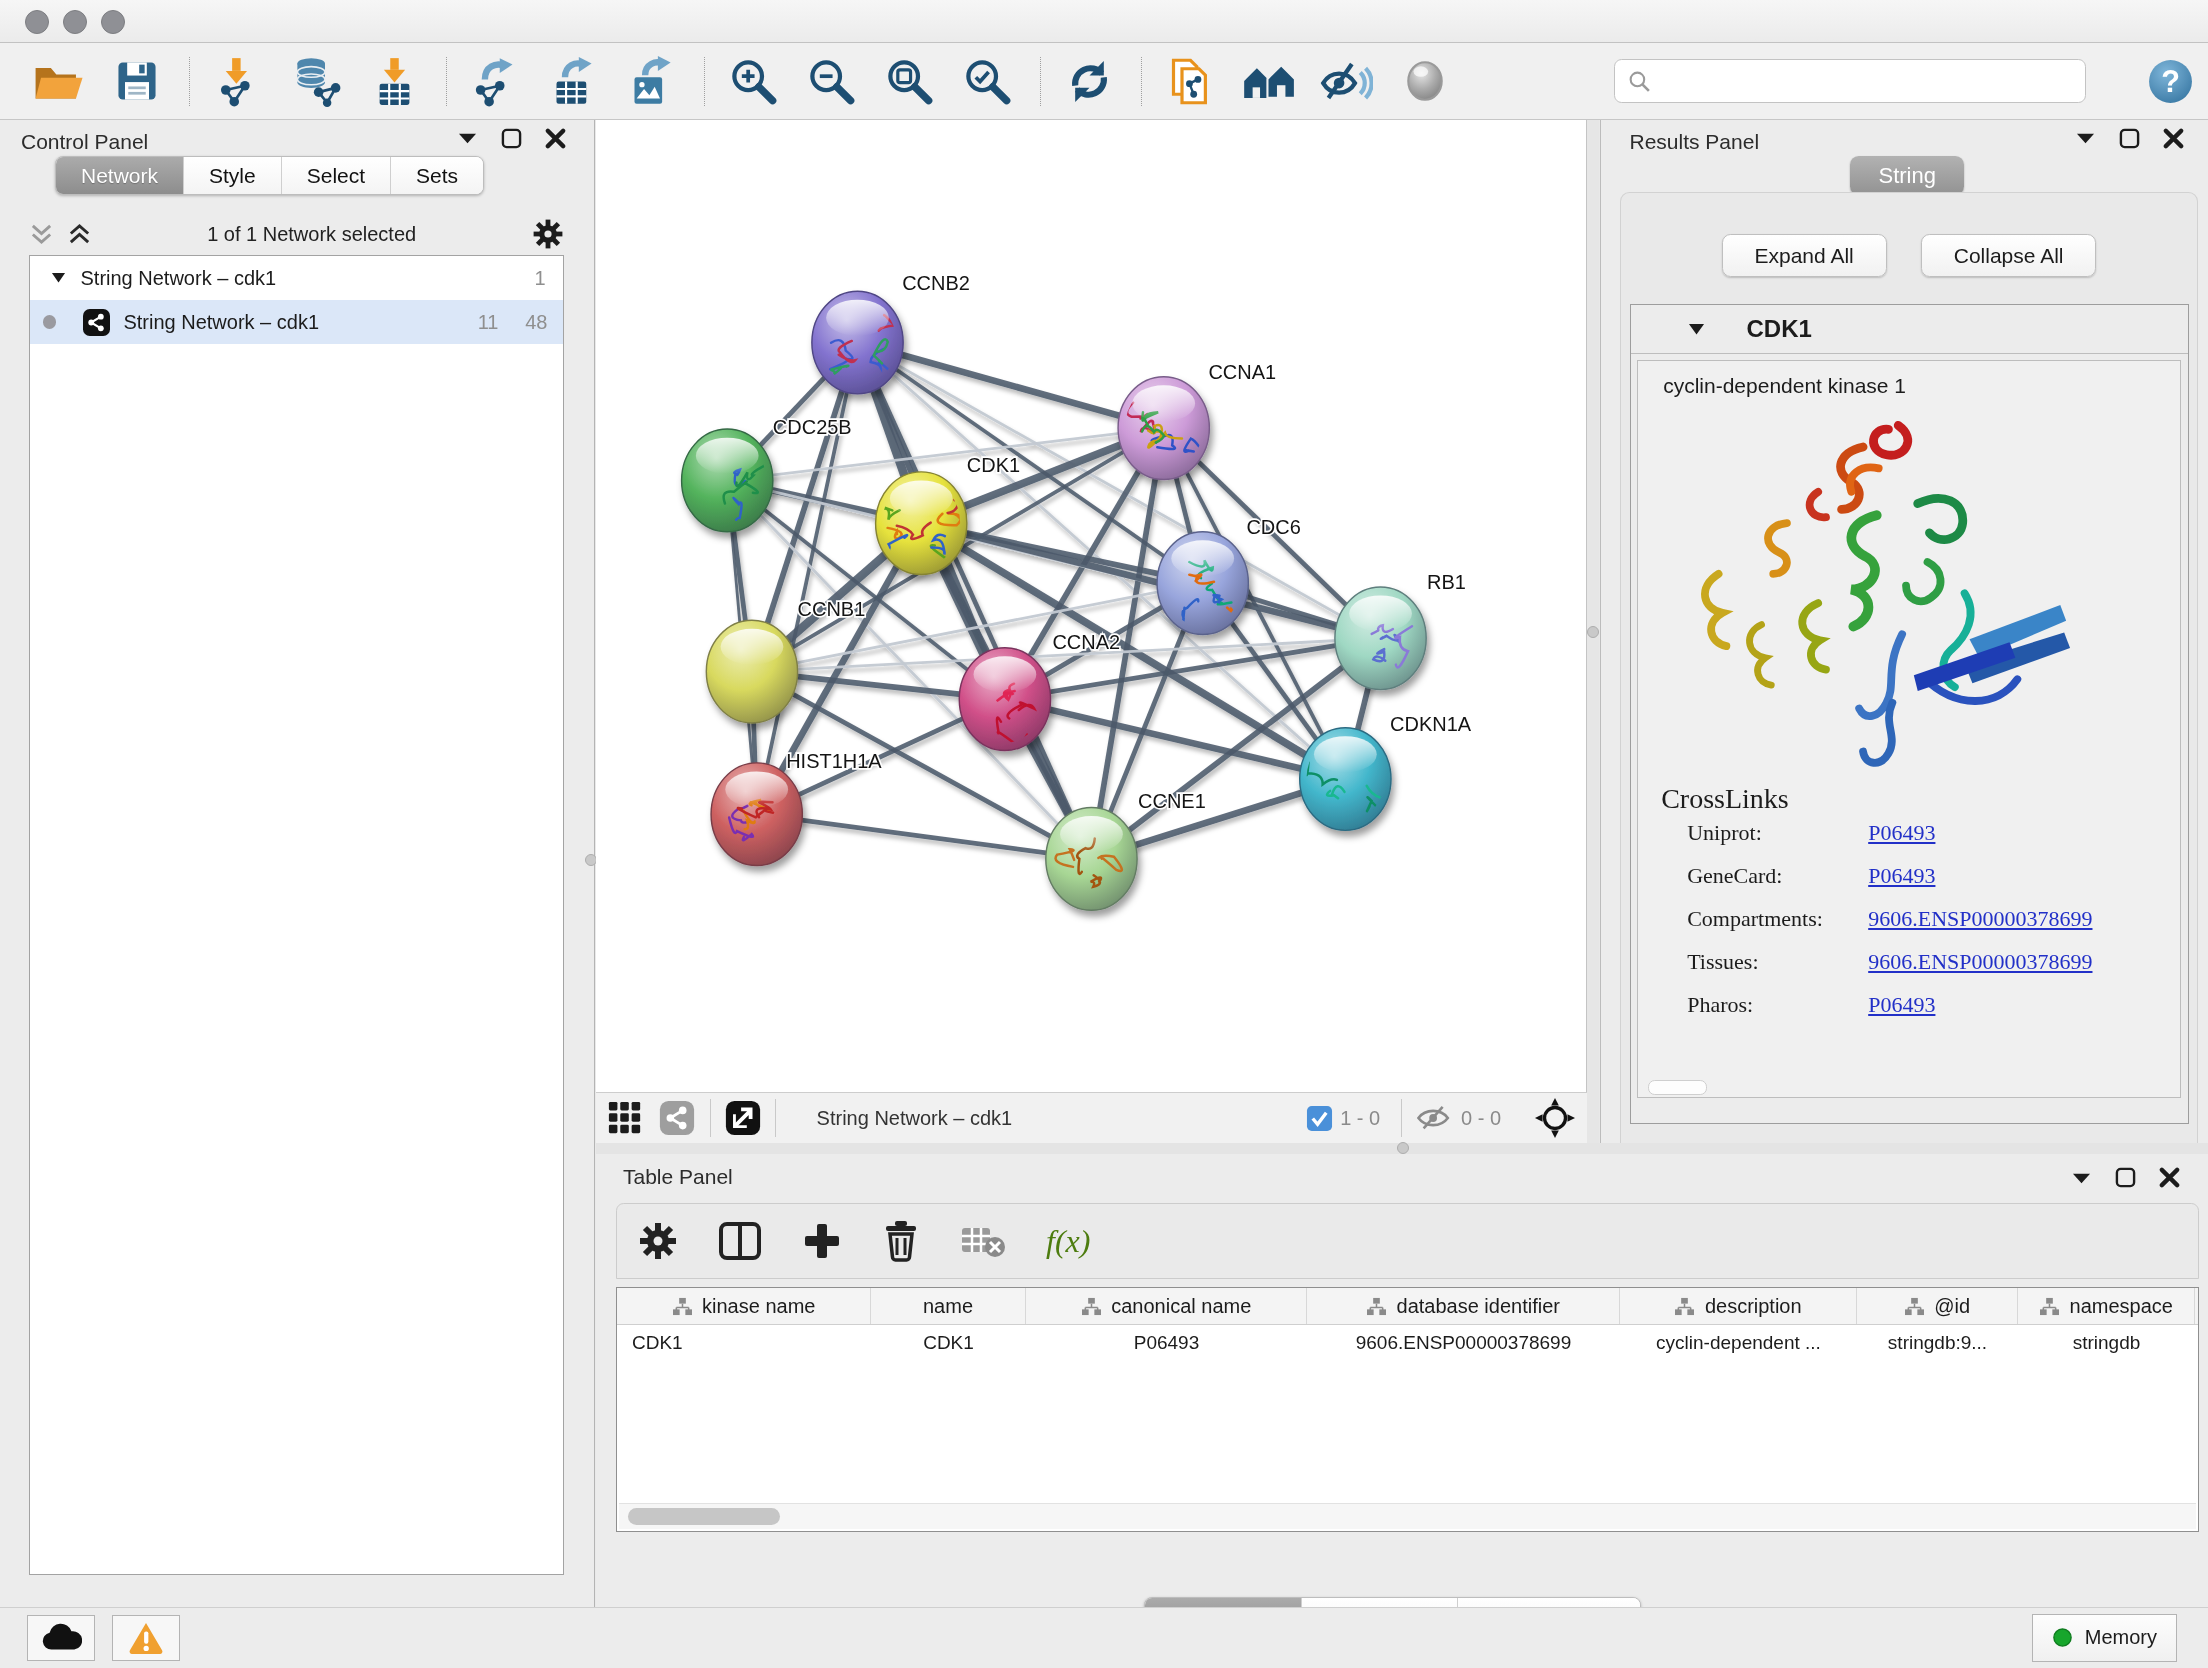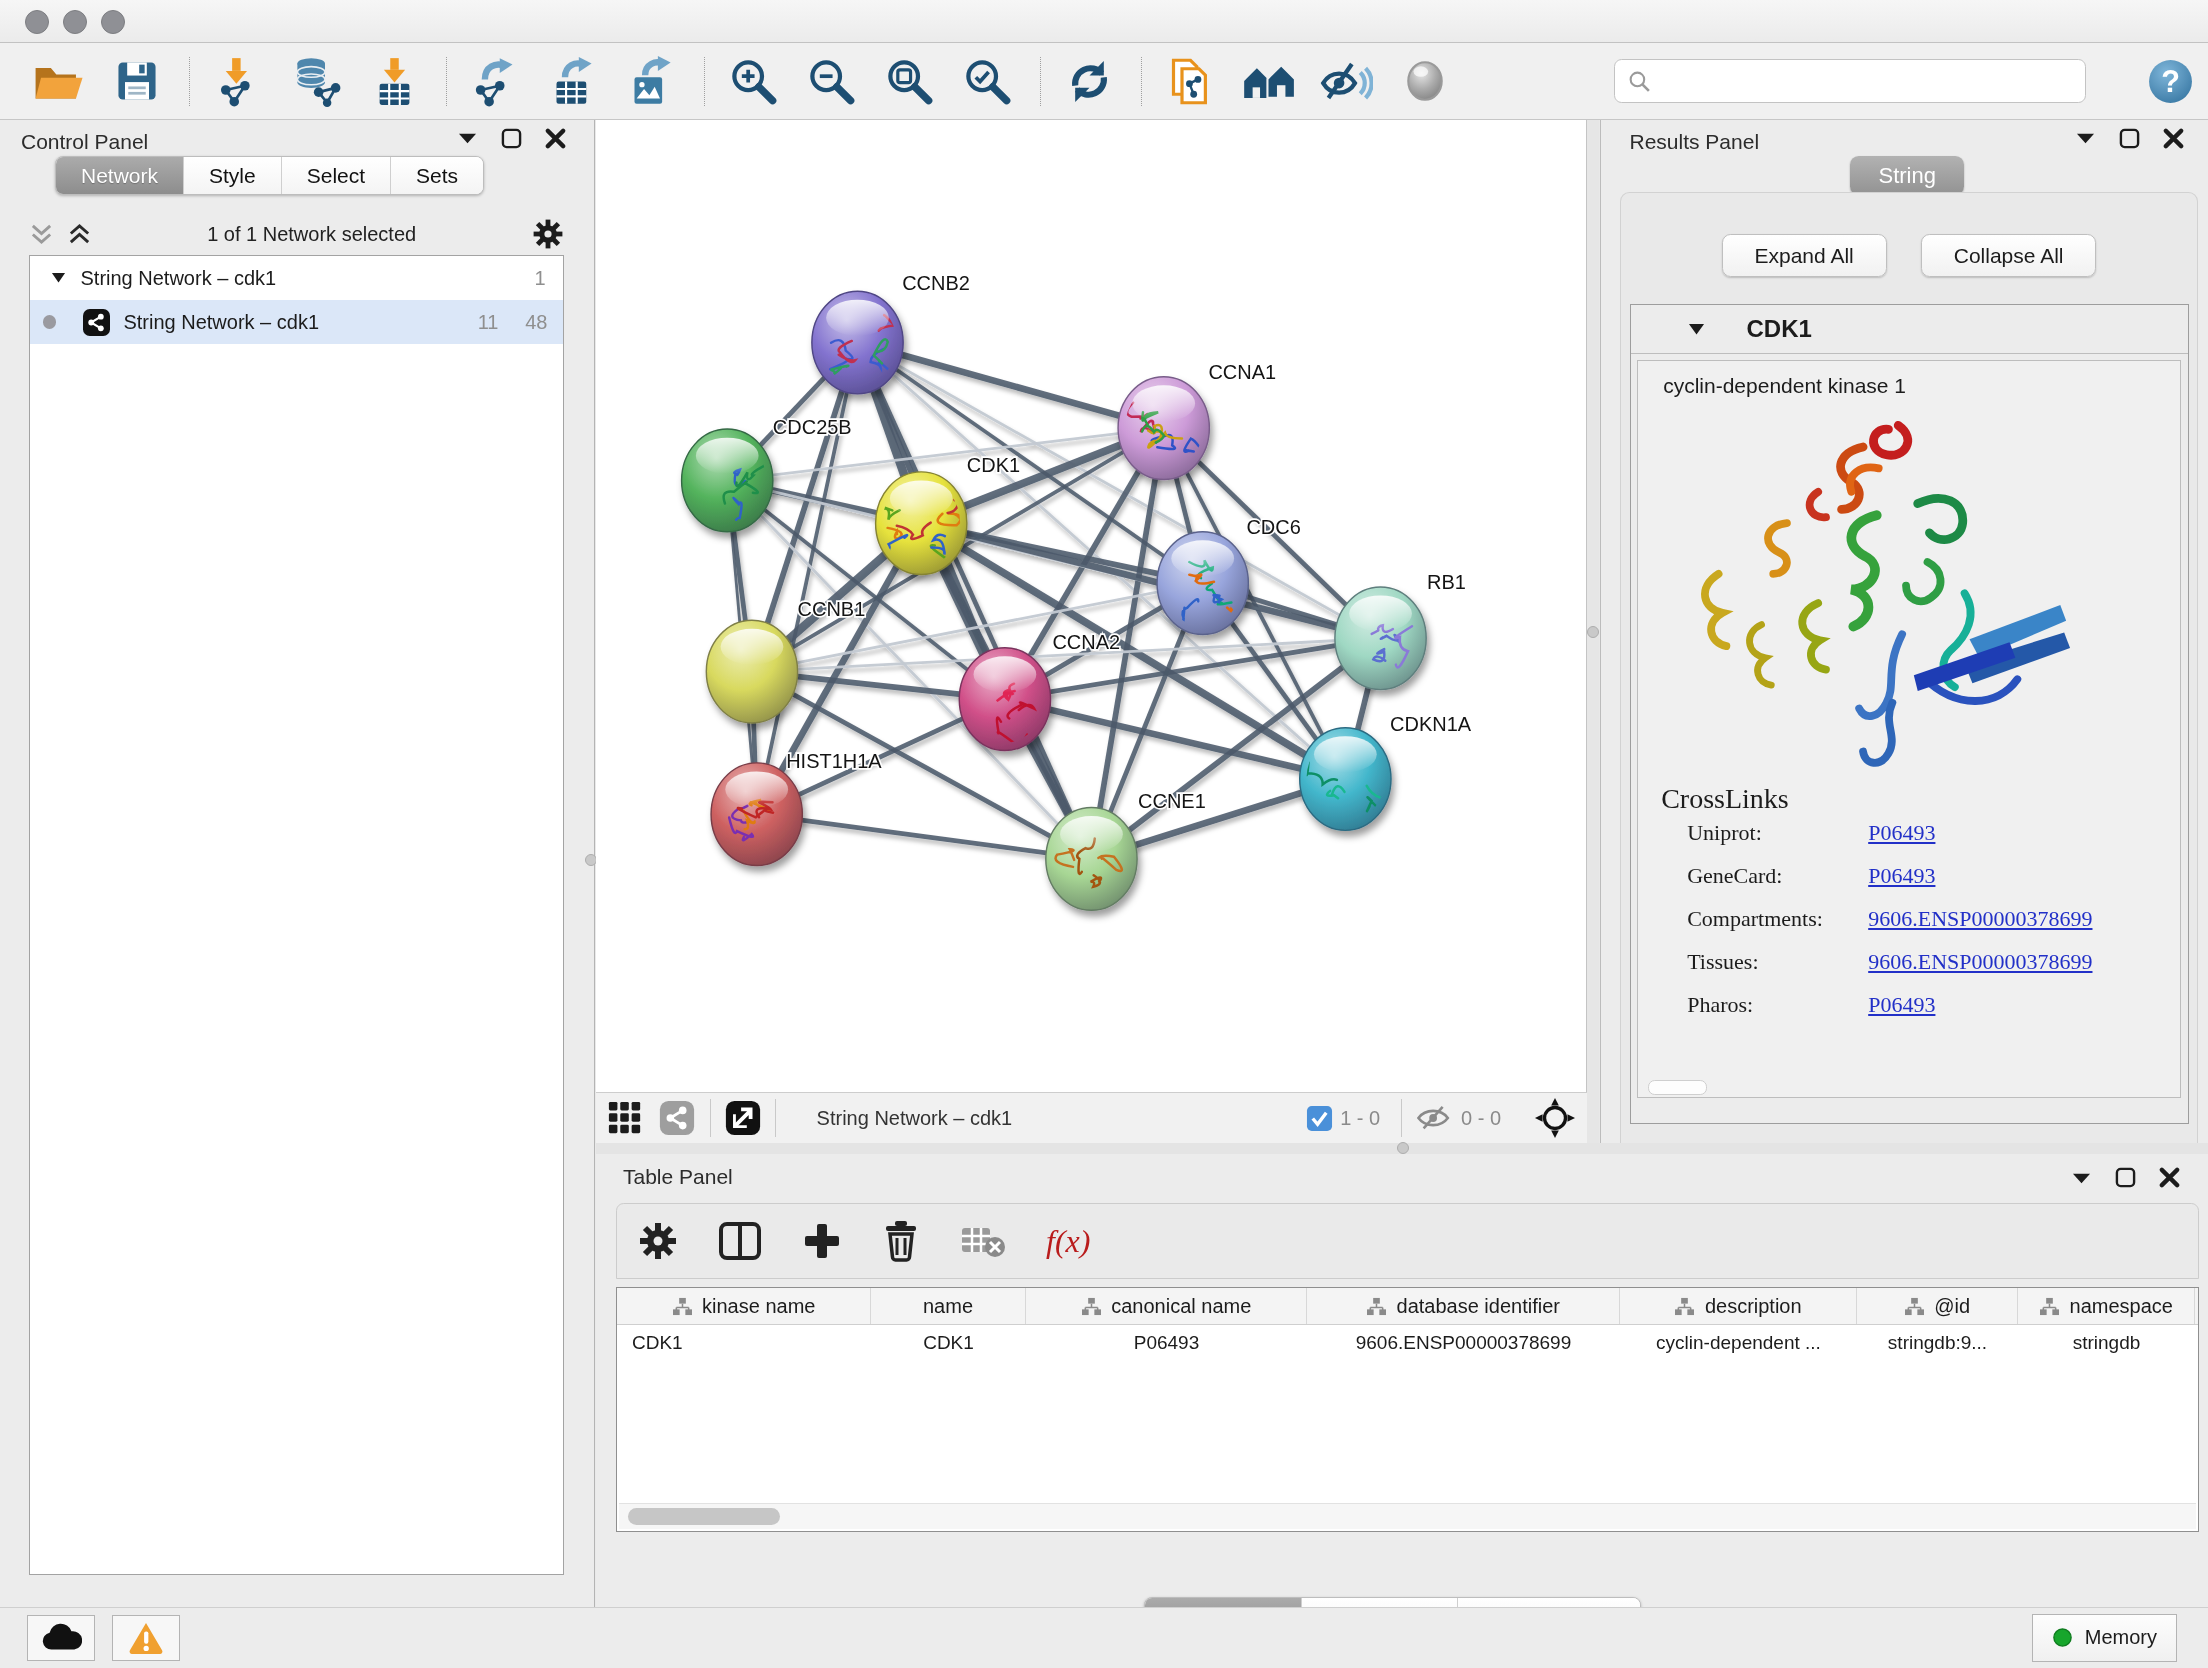--- a/index.html
+++ b/index.html
@@ -78,21 +78,21 @@
   .xl-label{width:181px;flex:0 0 auto;}
   .xl-link{color:#2230c8;text-decoration:underline;}
   .rp-scrollnub{position:absolute;left:9.5px;bottom:1.9px;width:57px;height:13.3px;background:#fdfdfd;border:1px solid #cfcfcf;border-radius:6.7px;}
   
   .table-panel{position:absolute;left:596px;top:1154px;width:1612px;height:454px;background:#ececec;}
   .tp-title{position:absolute;left:27px;top:11.4px;}
   .tp-box{position:absolute;left:20px;top:49px;width:1583px;height:333px;}
   .tp-toolbar{position:absolute;left:0;top:0;width:100%;height:76px;background:#eaeaea;
     border:1px solid #cccccc;border-radius:7.6px 7.6px 0 0;display:flex;align-items:center;gap:40px;
     padding-left:21px;box-sizing:border-box;}
-  .fx{font-family:"Liberation Serif","DejaVu Serif",serif;font-style:italic;font-size:32px;color:#b91c1c;}
+  .fx{font-family:"Liberation Serif","DejaVu Serif",serif;font-style:italic;font-size:32px;color:#4d7c0f;}
   .tp-grid{position:absolute;left:0;top:84px;width:100%;height:245px;background:#fff;
     border:1.9px solid #8f8f8f;box-sizing:border-box;}
   .tg-header{display:flex;height:36px;background:#f4f4f4;border-bottom:1px solid #cfcfcf;}
   .th{display:flex;align-items:center;justify-content:center;gap:9.5px;font-size:20px;color:#1c1c1c;
     border-right:1px solid #d8d8d8;box-sizing:border-box;overflow:hidden;white-space:nowrap;flex:0 0 auto;}
   .tg-row{display:flex;height:36px;}
   .td{display:flex;align-items:center;justify-content:center;font-size:19px;overflow:hidden;
     white-space:nowrap;box-sizing:border-box;flex:0 0 auto;}
   .td.left{justify-content:flex-start;padding-left:15px;}
   .tg-scroll{position:absolute;left:1.9px;bottom:1.9px;right:1.9px;height:25px;background:#f6f6f6;border-top:1px solid #e2e2e2;}

